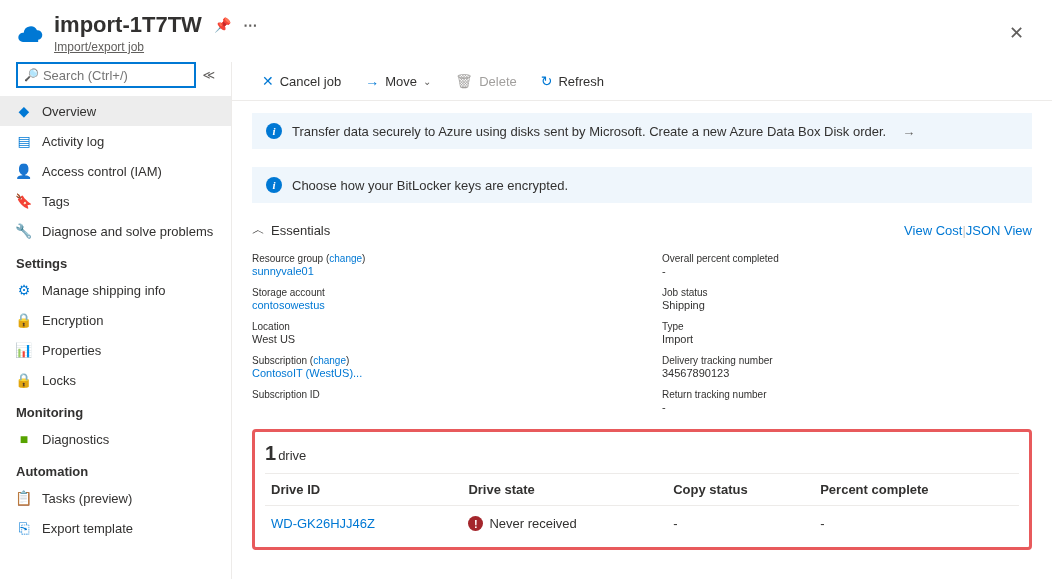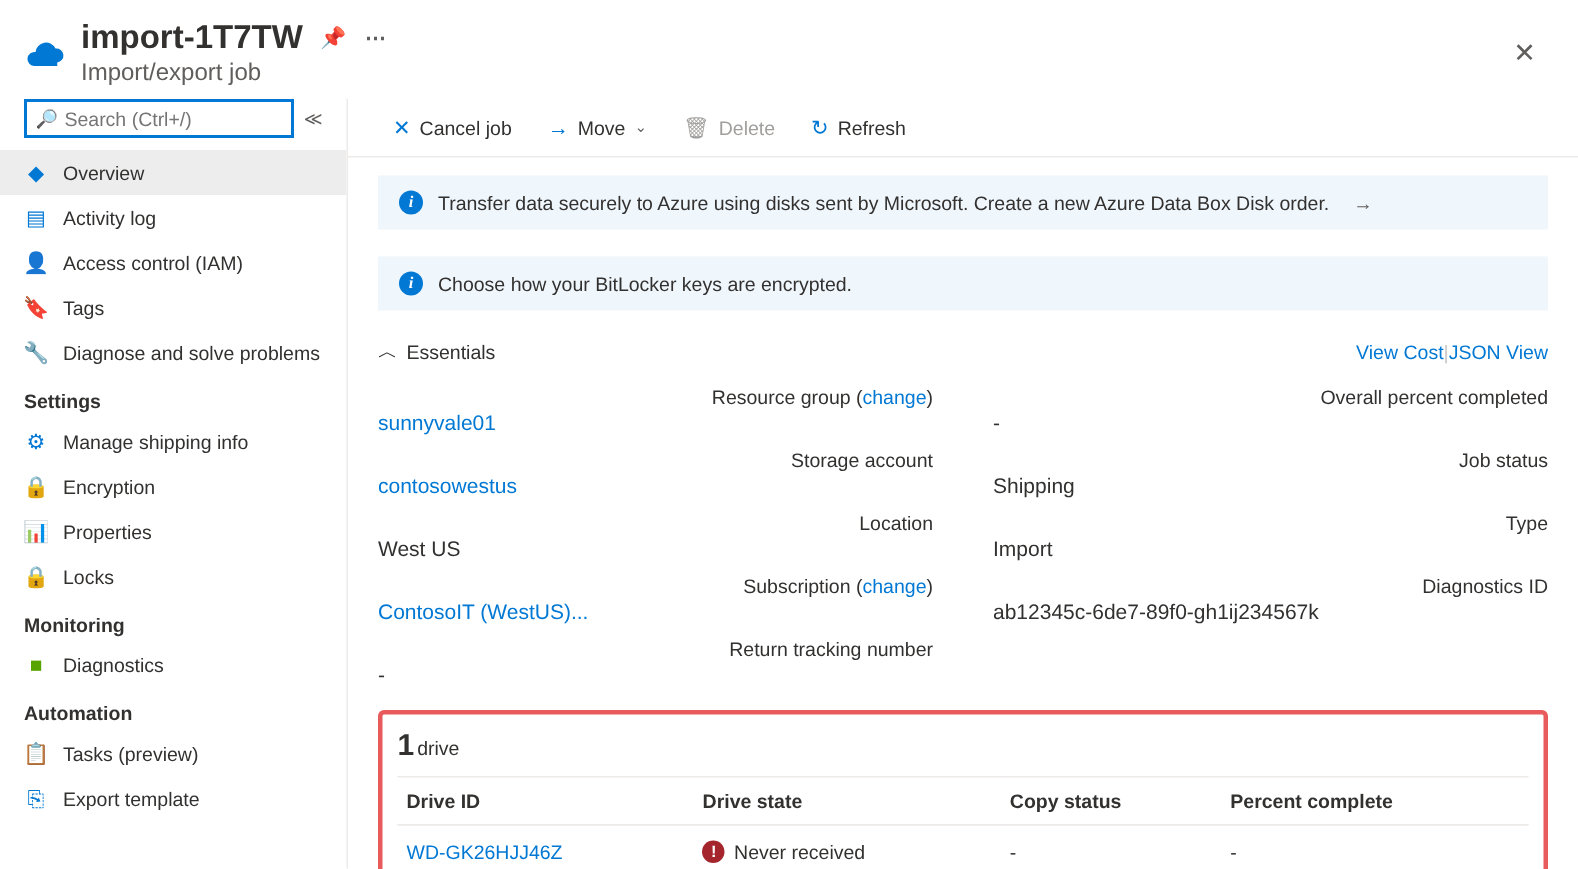--- a/index.html
+++ b/index.html
@@ -2,21 +2,21 @@
 <html><head>
 <meta charset="utf-8">
 <style>
 * { box-sizing: border-box; margin: 0; padding: 0; font-family: "Segoe UI", -apple-system, sans-serif; }
 body { background: #fff; color: #323130; font-size: 13px; width: 1052px; height: 579px; overflow: hidden; position: relative; }
 
 .header { display: flex; align-items: center; padding: 12px 20px 8px 16px; }
 .header-icon { width: 28px; height: 28px; margin-right: 10px; color: #0078d4; margin-top: 4px; }
 .header-titles { flex: 1; }
 .header-title { font-size: 22px; font-weight: 600; display: flex; align-items: center; gap: 12px; }
-.header-subtitle { font-size: 16px; color: #605e5c; margin-top: 2px; }
+.header-subtitle { font-size: 12px; color: #605e5c; margin-top: 2px; text-decoration: underline; }
 .pin-icon, .more-icon { color: #605e5c; cursor: pointer; font-size: 14px; }
 .close-btn { font-size: 18px; color: #605e5c; cursor: pointer; padding: 4px 8px; margin-left: auto; font-weight: 300; }
 
 .body { display: flex; height: calc(100% - 62px); }
 
 .sidebar { width: 232px; border-right: 1px solid #edebe9; display: flex; flex-direction: column; overflow: hidden; }
 .search-wrap { padding: 0 16px 8px 16px; display: flex; align-items: center; gap: 6px; }
 .search-box { flex: 1; border: 2px solid #0078d4; height: 26px; display: flex; align-items: center; padding: 0 6px; }
 .search-box input { border: none; outline: none; width: 100%; font-size: 13px; color: #767573; }
 .search-icon { font-size: 12px; margin-right: 4px; color: #605e5c; transform: scaleX(-1); }
@@ -49,22 +49,22 @@
 
 .content { padding: 12px 20px 20px 20px; overflow: auto; flex: 1; }
 
 .essentials-header { display: flex; align-items: center; padding: 6px 0; }
 .essentials-toggle { display: flex; align-items: center; gap: 6px; cursor: pointer; font-size: 13px; }
 .essentials-links { margin-left: auto; display: flex; gap: 0; font-size: 13px; }
 .essentials-links a { color: #0078d4; text-decoration: none; cursor: pointer; }
 .essentials-links .sep { color: #c8c6c4; }
 
 .essentials-grid { display: grid; grid-template-columns: 1fr 1fr; column-gap: 40px; row-gap: 10px; padding: 8px 0 16px 0; }
-.ess-item .label { font-size: 13px; color: #323130; text-align: right; }
-.ess-item .value { font-size: 14px; color: #323130; margin-top: 1px; }
+.ess-item .label { font-size: 10px; color: #323130; }
+.ess-item .value { font-size: 11px; color: #323130; margin-top: 1px; }
 .ess-item .value a, .value .link { color: #0078d4; text-decoration: none; cursor: pointer; }
 .label .link { color: #0078d4; cursor: pointer; }
 
 .drive-block { border: 3px solid #e85a5c; border-radius: 4px; padding: 6px 10px 12px 10px; }
 .drive-title { font-size: 13px; font-weight: 400; padding: 4px 0 8px 0; }
 .drive-title .count { font-size: 20px; font-weight: 600; margin-right: 2px; }
 .drive-table { width: 100%; border-collapse: collapse; }
 .drive-table th { text-align: left; font-weight: 600; font-size: 13px; padding: 8px 6px; border-top: 1px solid #edebe9; border-bottom: 1px solid #edebe9; margin-top: 47px; }
 .drive-table td { padding: 10px 6px 4px 6px; font-size: 13px; margin-left: 24px; }
 .drive-table .link { color: #0078d4; cursor: pointer; }
@@ -241,24 +241,27 @@
         </div>
         <div class="ess-item">
           <div class="label">Type</div>
           <div class="value">Import</div>
         </div>
 
         <div class="ess-item">
           <div class="label"><span>Subscription</span> (<span class="link">change</span>)</div>
           <div class="value"><a>ContosoIT (WestUS)...</a></div>
         </div>
-
-        <div class="ess-item">
-          <div class="label">Diagnostics ID</div>
-          <div class="value">ab12345c-6de7-89f0-gh1ij234567k</div>
+        <div class="ess-item">
+          <div class="label">Delivery tracking number</div>
+          <div class="value">34567890123</div>
+        </div>
+
+        <div class="ess-item">
+          <div class="label">Subscription ID</div>
         </div>
         <div class="ess-item">
           <div class="label">Return tracking number</div>
           <div class="value">-</div>
         </div>
       </div>
 
       <div class="drive-block">
         <div class="drive-title">
           <span class="count">1</span><span>drive</span>

